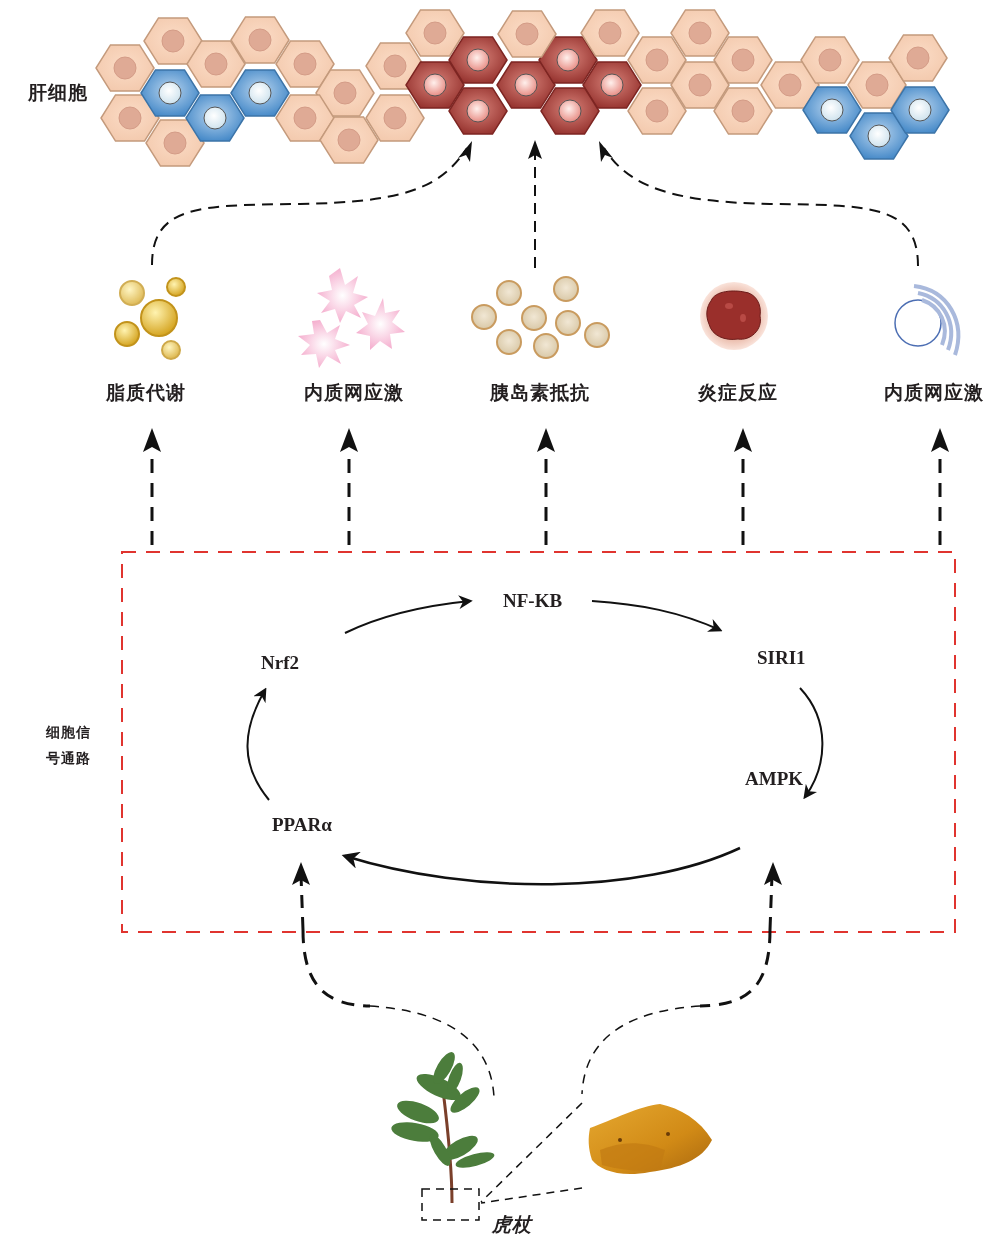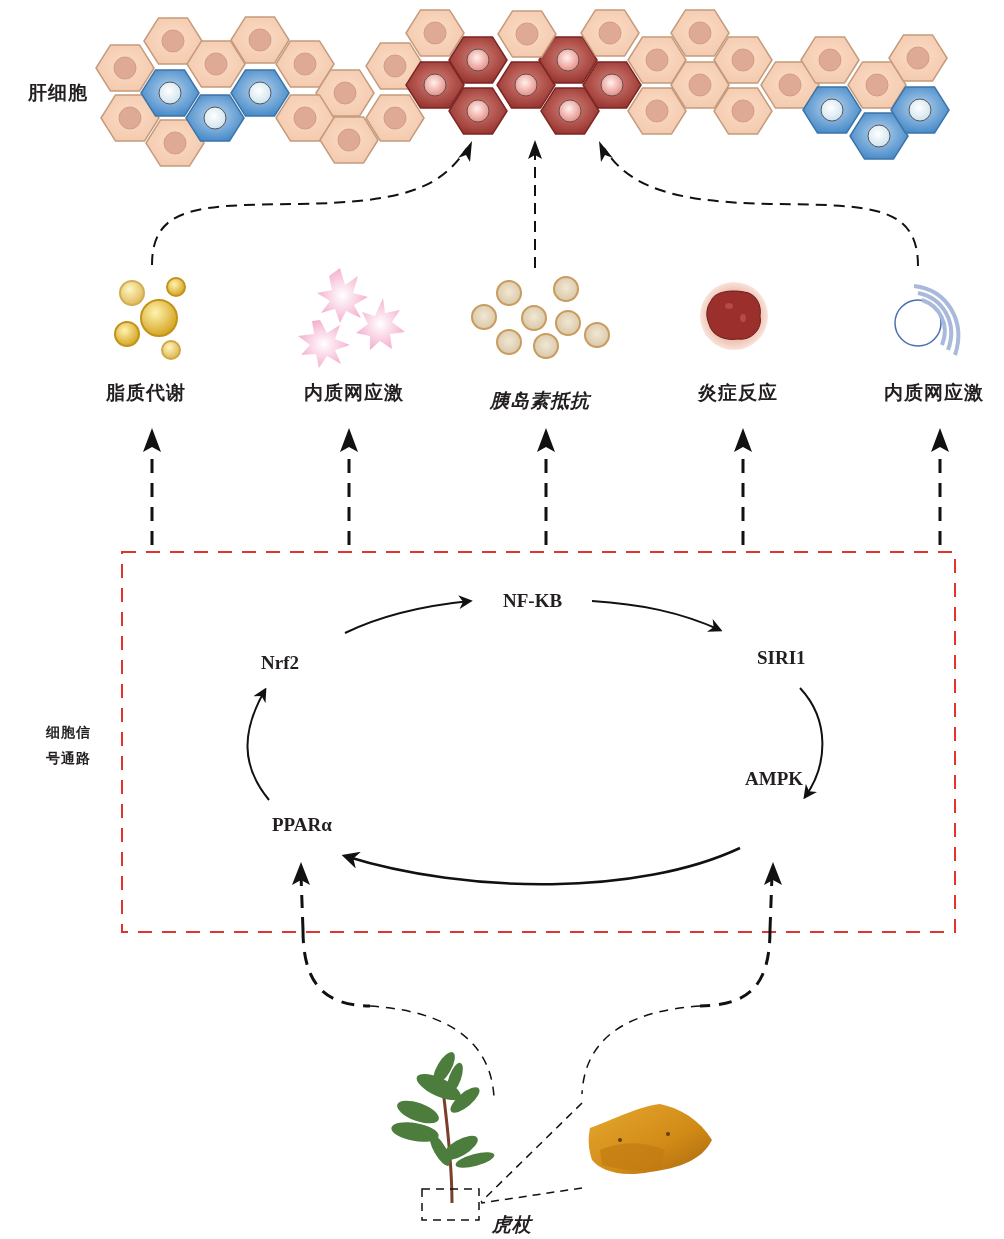--- a/index.html
+++ b/index.html
@@ -253,21 +253,21 @@
   <g fill="none" stroke="#111" stroke-width="1.5" stroke-dasharray="8,6">
     <path d="M582,1103 L481,1202"></path>
     <path d="M582,1188 L481,1203"></path>
   </g>
 </svg>
 
 <div class="lbl" style="left:28px;top:80px;">肝细胞</div>
 
 <div class="lbl" style="left:106px;top:380px;">脂质代谢</div>
 <div class="lbl" style="left:304px;top:380px;">内质网应激</div>
-<div class="lbl" style="left:490px;top:388px;font-style:italic;">胰岛素抵抗</div>
+<div class="lbl" style="left:490px;top:380px;">胰岛素抵抗</div>
 <div class="lbl" style="left:698px;top:380px;">炎症反应</div>
 <div class="lbl" style="left:884px;top:380px;">内质网应激</div>
 
 <div class="lbl" style="left:46px;top:724px;font-size:14px;">细胞信</div>
 <div class="lbl" style="left:46px;top:750px;font-size:14px;">号通路</div>
 
 <div class="node" style="left:503px;top:590px;">NF-KB</div>
 <div class="node" style="left:757px;top:647px;">SIRI1</div>
 <div class="node" style="left:745px;top:768px;">AMPK</div>
 <div class="node" style="left:272px;top:814px;">PPARα</div>

